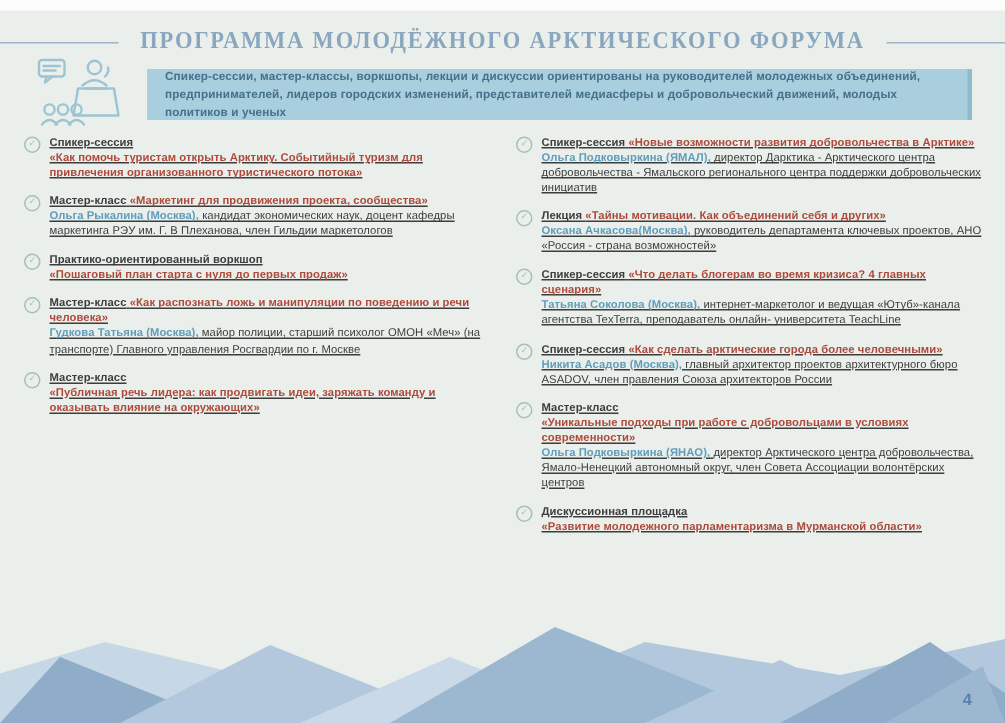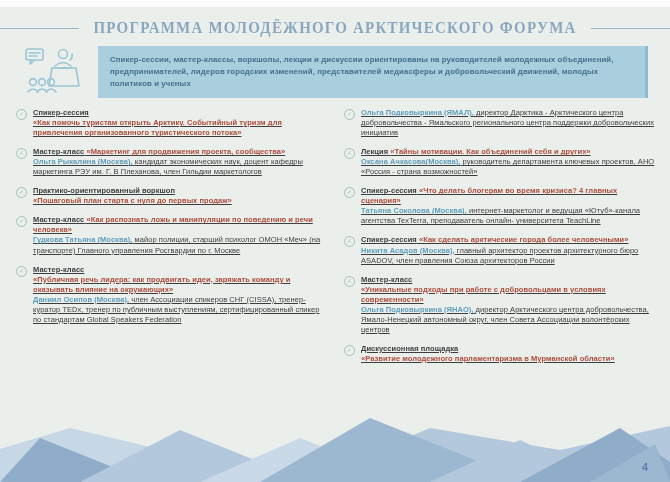--- a/index.html
+++ b/index.html
@@ -25,21 +25,21 @@
     letter-spacing:1.2px;
     color:var(--title,#8aa7bf);
     white-space:nowrap;
     transform:scaleY(1.08);
   }
   
   .banner-row{
     margin-top:9px;
     padding:0 22px 0 24px;
     display:flex;align-items:stretch;gap:12px;
-    height:52px;
+    height:34px;
   }
   .banner-icon{flex:0 0 62px;display:flex;align-items:center;justify-content:center;}
   .banner-box{
     flex:1;
     background:var(--banner-bg,#a9cedd);
     border-right:3px solid #8fbccd;
     display:flex;align-items:center;
     padding:4px 12px;
   }
   .banner-text{
@@ -146,28 +146,28 @@
           <div class="item-content">
             <div class="item-line"><span class="item-type">Мастер-класс</span> <span class="event-title">«Как распознать ложь и манипуляции по поведению и речи человека»</span></div>
             <div class="item-line"><span class="speaker-name">Гудкова Татьяна (Москва),</span> <span class="item-desc">майор полиции, старший психолог ОМОН «Меч» (на транспорте) Главного управления Росгвардии по г. Москве</span></div>
           </div>
         </div>
         <div class="program-item">
           <span class="bullet-icon">✓</span>
           <div class="item-content">
             <div class="item-line"><span class="item-type">Мастер-класс</span></div>
             <div class="item-line"><span class="event-title">«Публичная речь лидера: как продвигать идеи, заряжать команду и оказывать влияние на окружающих»</span></div>
-            <div class="item-line"><span class="speaker-name">Даниил Осипов (Москва),</span> <span class="item-desc">член Ассоциации спикеров СНГ (CISSA), тренер-куратор TEDx, тренер по публичным выступлениям, сертифицированный спикер по стандартам Global Speakers Federation</span></div>
           </div>
         </div>
       </div>
     <div class="col">
         <div class="program-item">
           <span class="bullet-icon">✓</span>
           <div class="item-content">
+            <div class="item-line"><span class="item-type">Спикер-сессия</span> <span class="event-title">«Новые возможности развития добровольчества в Арктике»</span></div>
             <div class="item-line"><span class="speaker-name">Ольга Подковыркина (ЯМАЛ),</span> <span class="item-desc">директор Дарктика - Арктического центра добровольчества - Ямальского регионального центра поддержки добровольческих инициатив</span></div>
           </div>
         </div>
         <div class="program-item">
           <span class="bullet-icon">✓</span>
           <div class="item-content">
             <div class="item-line"><span class="item-type">Лекция</span> <span class="event-title">«Тайны мотивации. Как объединений себя и других»</span></div>
             <div class="item-line"><span class="speaker-name">Оксана Ачкасова(Москва),</span> <span class="item-desc">руководитель департамента ключевых проектов, АНО «Россия - страна возможностей»</span></div>
           </div>
         </div>

